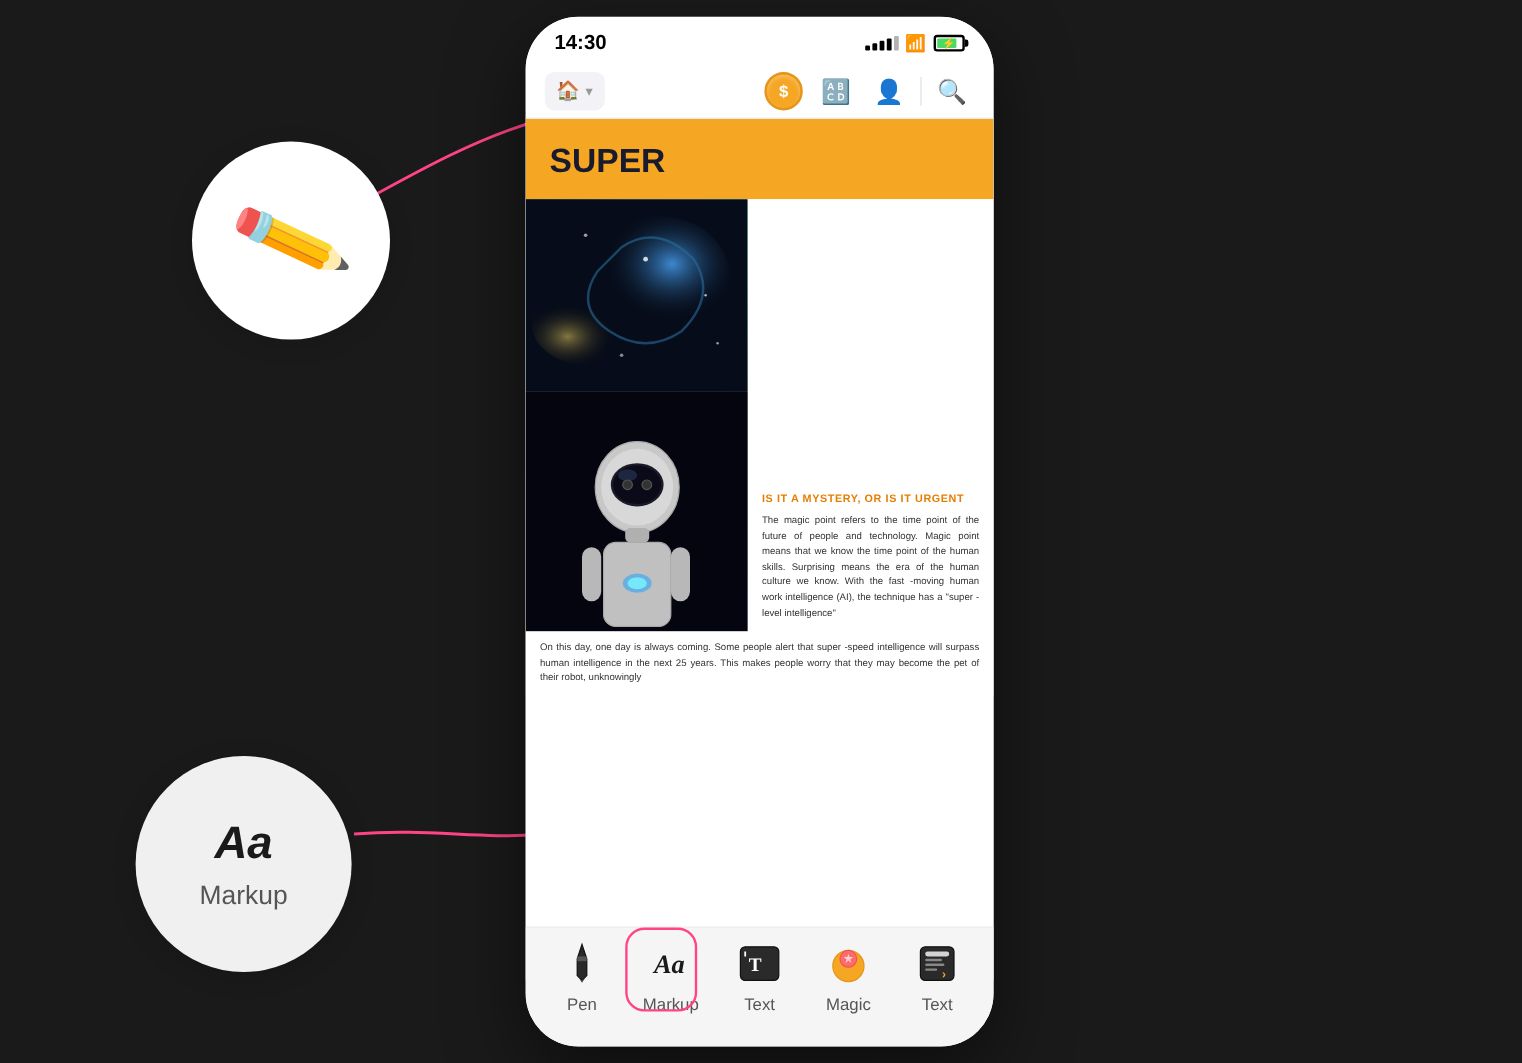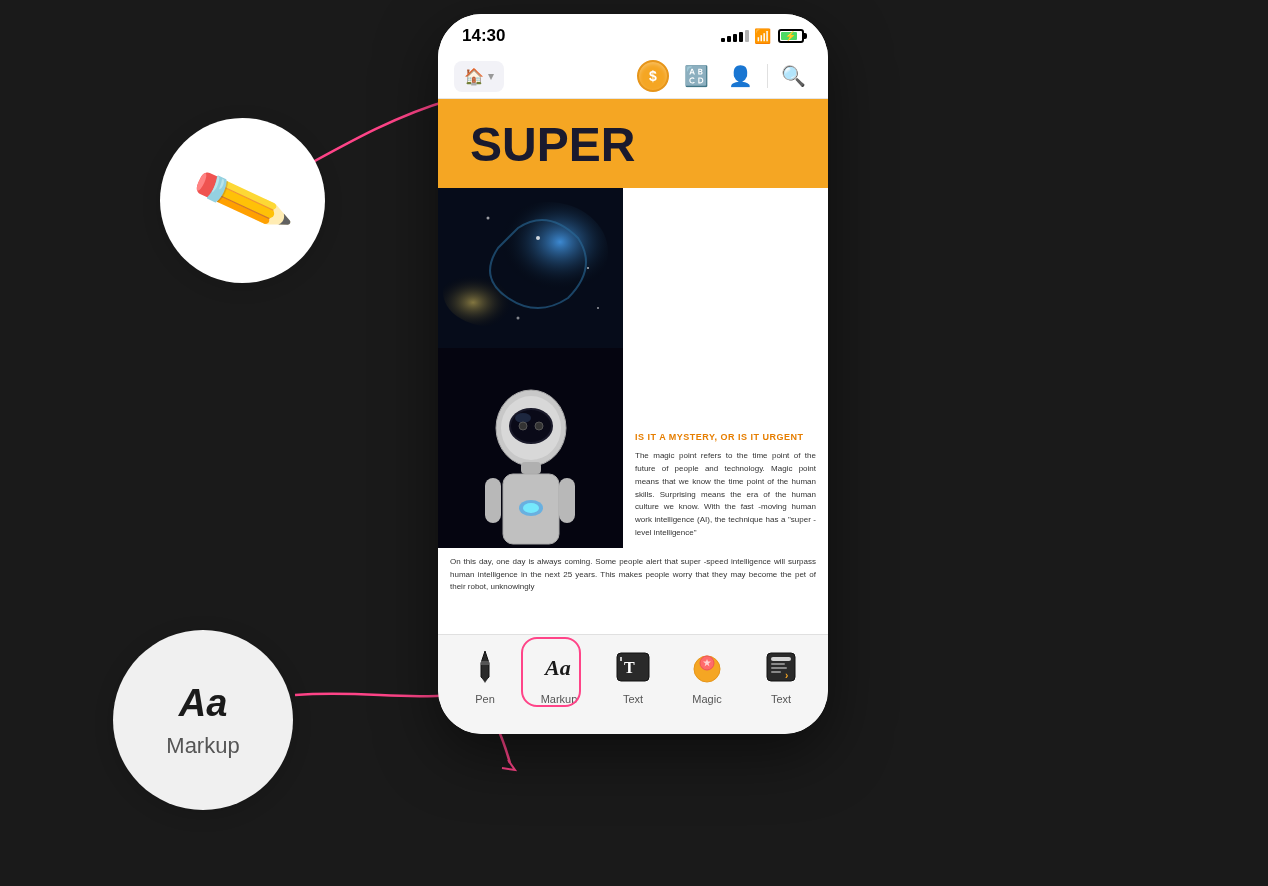--- a/index.html
+++ b/index.html
@@ -11,21 +11,21 @@
       overflow: hidden;
       position: relative;
     }
 
     
     .phone-frame {
       position: absolute;
       left: 438px;
       top: 14px;
       width: 390px;
-      height: 720px;
+      height: 858px;
       background: #ffffff;
       border-radius: 44px;
       overflow: hidden;
       box-shadow: 0 20px 60px rgba(0,0,0,0.5);
     }
 
     
     .status-bar {
       display: flex;
       justify-content: space-between;
@@ -136,25 +136,24 @@
       height: calc(100% - 140px);
       overflow: hidden;
       background: #fff;
     }
 
     .doc-header {
       background: #f5a623;
       padding: 20px 20px 16px;
     }
     .doc-title {
-      font-size: 48px;
+      font-size: 28px;
       font-weight: 900;
       color: #1a1a2e;
       line-height: 1.1;
-      margin-left: 12px;
     }
 
     .doc-content {
       display: flex;
       flex-direction: column;
       background: #fff;
     }
 
     .doc-top-section {
       display: flex;
@@ -237,21 +236,21 @@
       gap: 4px;
       cursor: pointer;
       min-width: 60px;
     }
     .tool-icon {
       width: 44px; height: 44px;
       display: flex; align-items: center; justify-content: center;
       font-size: 24px;
     }
     .tool-label {
-      font-size: 11px;
+      font-size: 14px;
       color: #555;
     }
 
     
     .markup-circle {
       position: absolute;
       left: 113px;
       top: 630px;
       width: 180px;
       height: 180px;

